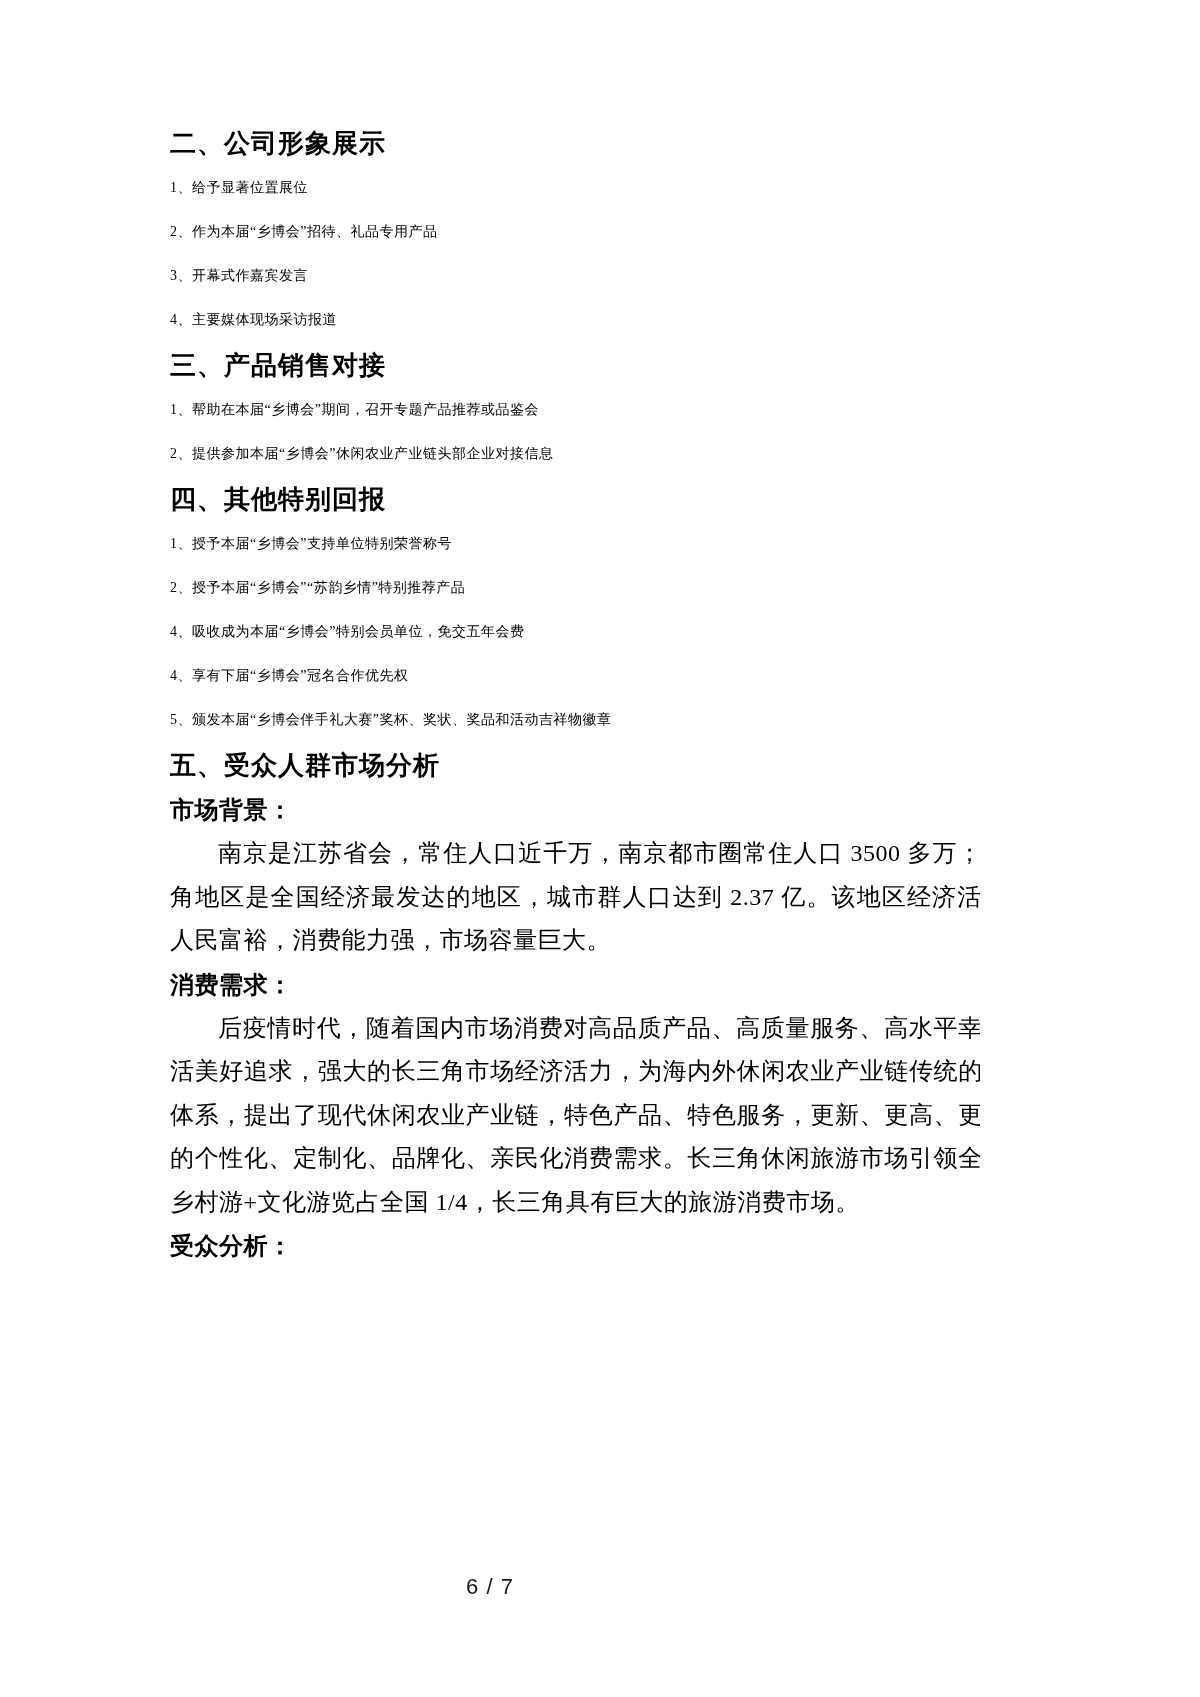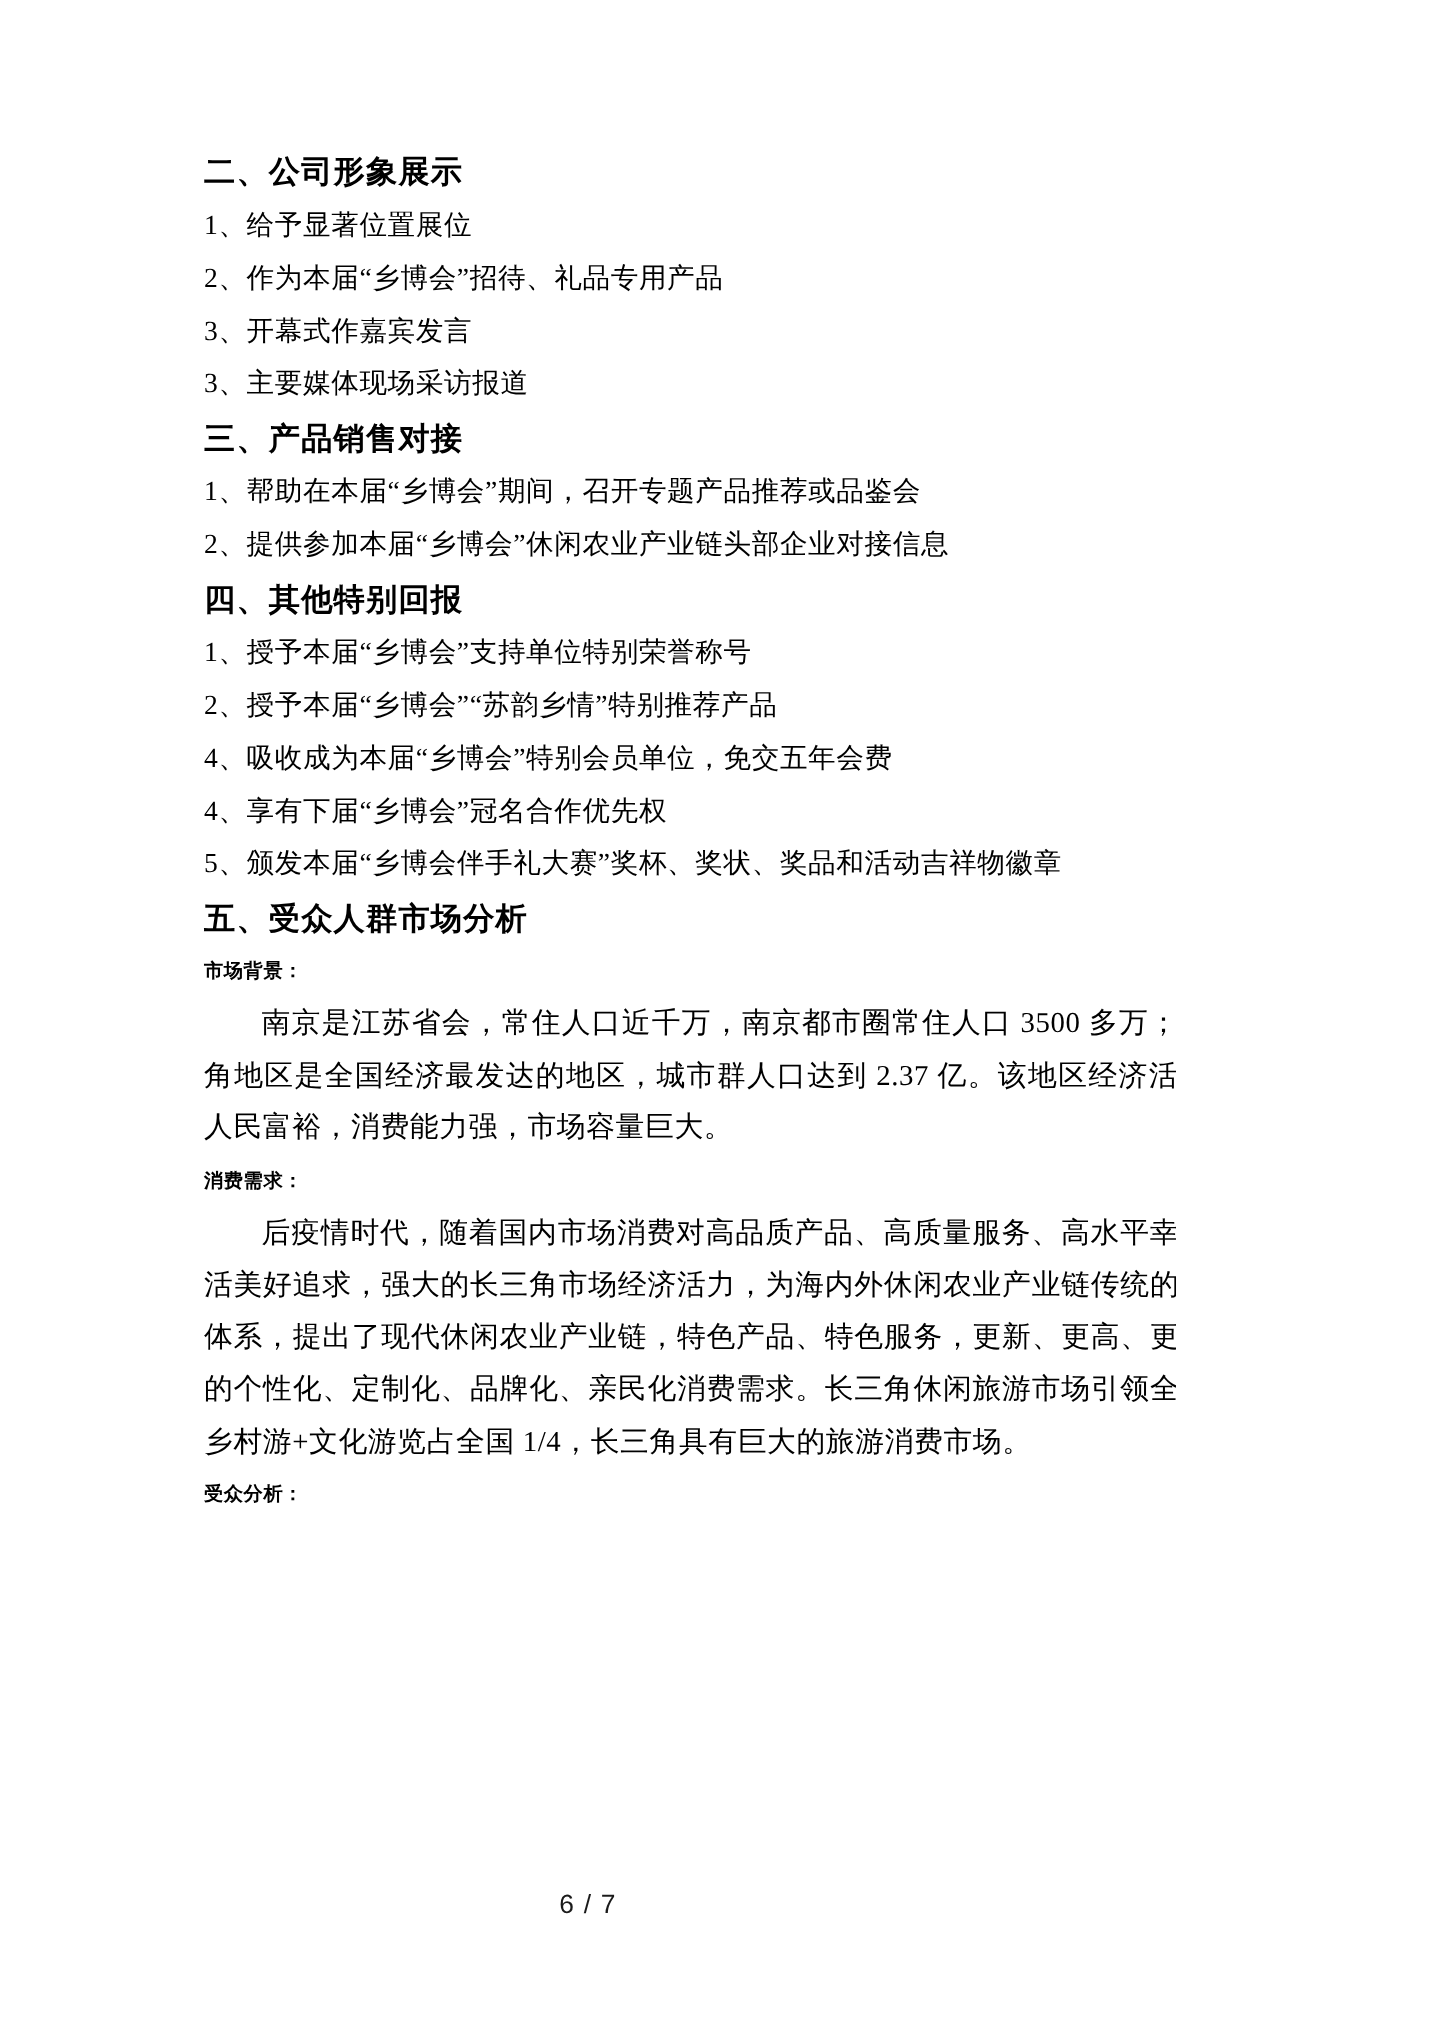--- a/index.html
+++ b/index.html
@@ -21,29 +21,29 @@
   }
   .section-heading {
     font-family: "Liberation Sans", sans-serif;
     font-weight: bold;
     font-size: 26px;
     line-height: 46px;
     letter-spacing: 1px;
     color: #000000;
   }
   .list-item {
-    font-size: 23px;
+    font-size: 14px;
     line-height: 44px;
     letter-spacing: 0.5px;
     white-space: nowrap;
   }
   .subhead {
     font-family: Liberation Sans, sans-serif;
     font-weight: bold;
-    font-size: 16px;
+    font-size: 24px;
     line-height: 44px;
     letter-spacing: 0.5px;
   }
   .para {
     font-size: 24px;
     line-height: 43.5px;
     text-align: justify;
     text-indent: 2em;
     letter-spacing: 0.5px;
   }
@@ -61,21 +61,21 @@
 </style>
 </head>
 <body>
 
 <div class="page">
   <div class="content" id="content">
       <div class="section-heading">二、公司形象展示</div>
       <div class="list-item">1、给予显著位置展位</div>
       <div class="list-item">2、作为本届“乡博会”招待、礼品专用产品</div>
       <div class="list-item">3、开幕式作嘉宾发言</div>
-      <div class="list-item">3、主要媒体现场采访报道</div>
+      <div class="list-item">4、主要媒体现场采访报道</div>
       <div class="section-heading">三、产品销售对接</div>
       <div class="list-item">1、帮助在本届“乡博会”期间，召开专题产品推荐或品鉴会</div>
       <div class="list-item">2、提供参加本届“乡博会”休闲农业产业链头部企业对接信息</div>
       <div class="section-heading">四、其他特别回报</div>
       <div class="list-item">1、授予本届“乡博会”支持单位特别荣誉称号</div>
       <div class="list-item">2、授予本届“乡博会”“苏韵乡情”特别推荐产品</div>
       <div class="list-item">4、吸收成为本届“乡博会”特别会员单位，免交五年会费</div>
       <div class="list-item">4、享有下届“乡博会”冠名合作优先权</div>
       <div class="list-item">5、颁发本届“乡博会伴手礼大赛”奖杯、奖状、奖品和活动吉祥物徽章</div>
       <div class="section-heading">五、受众人群市场分析</div>

